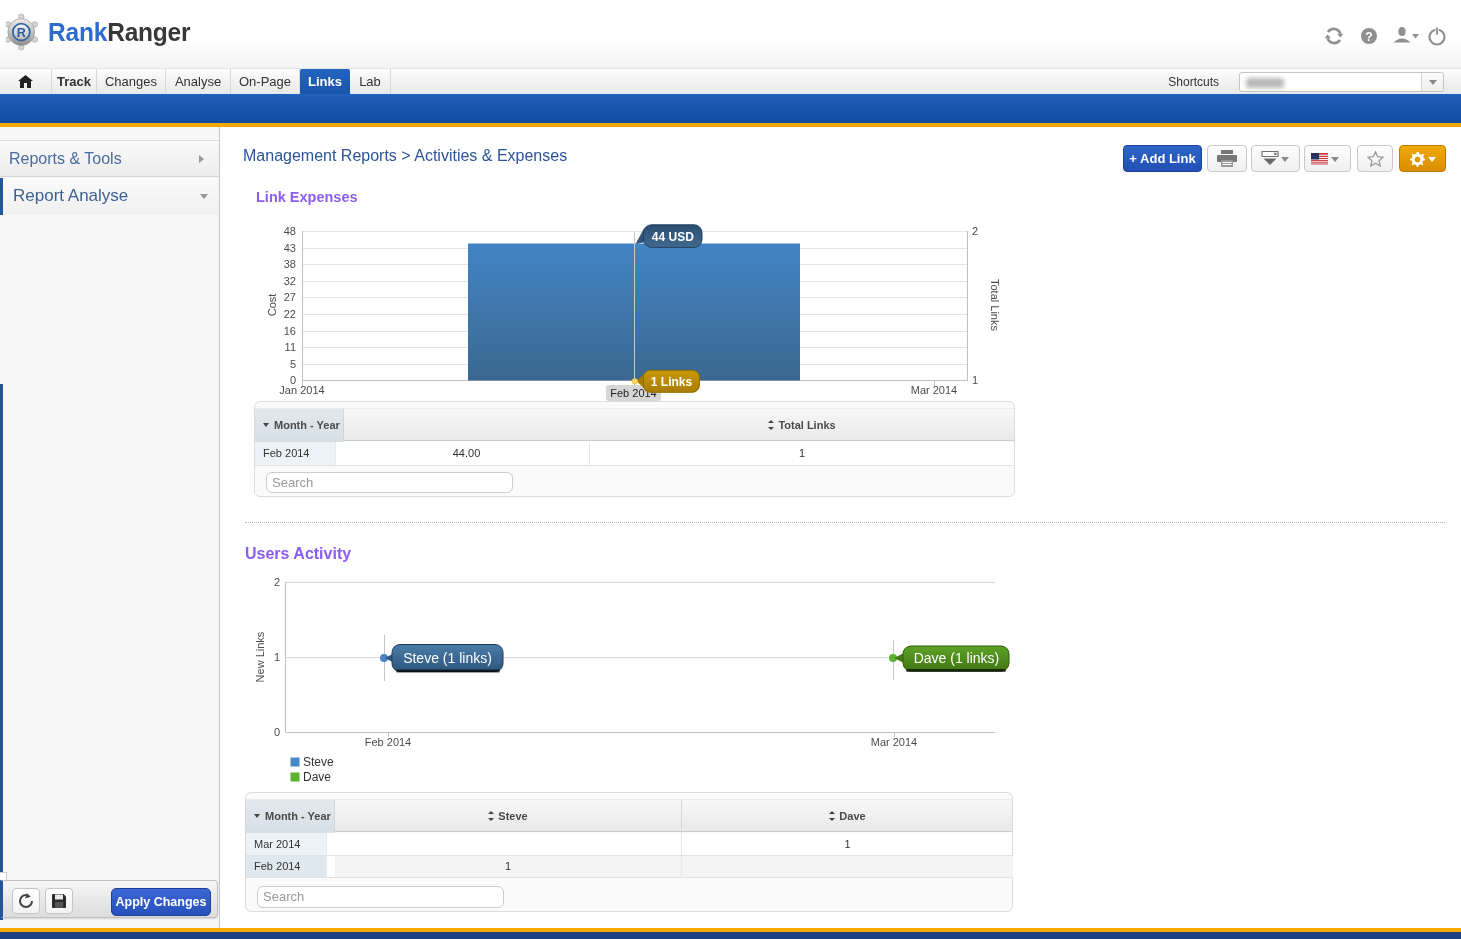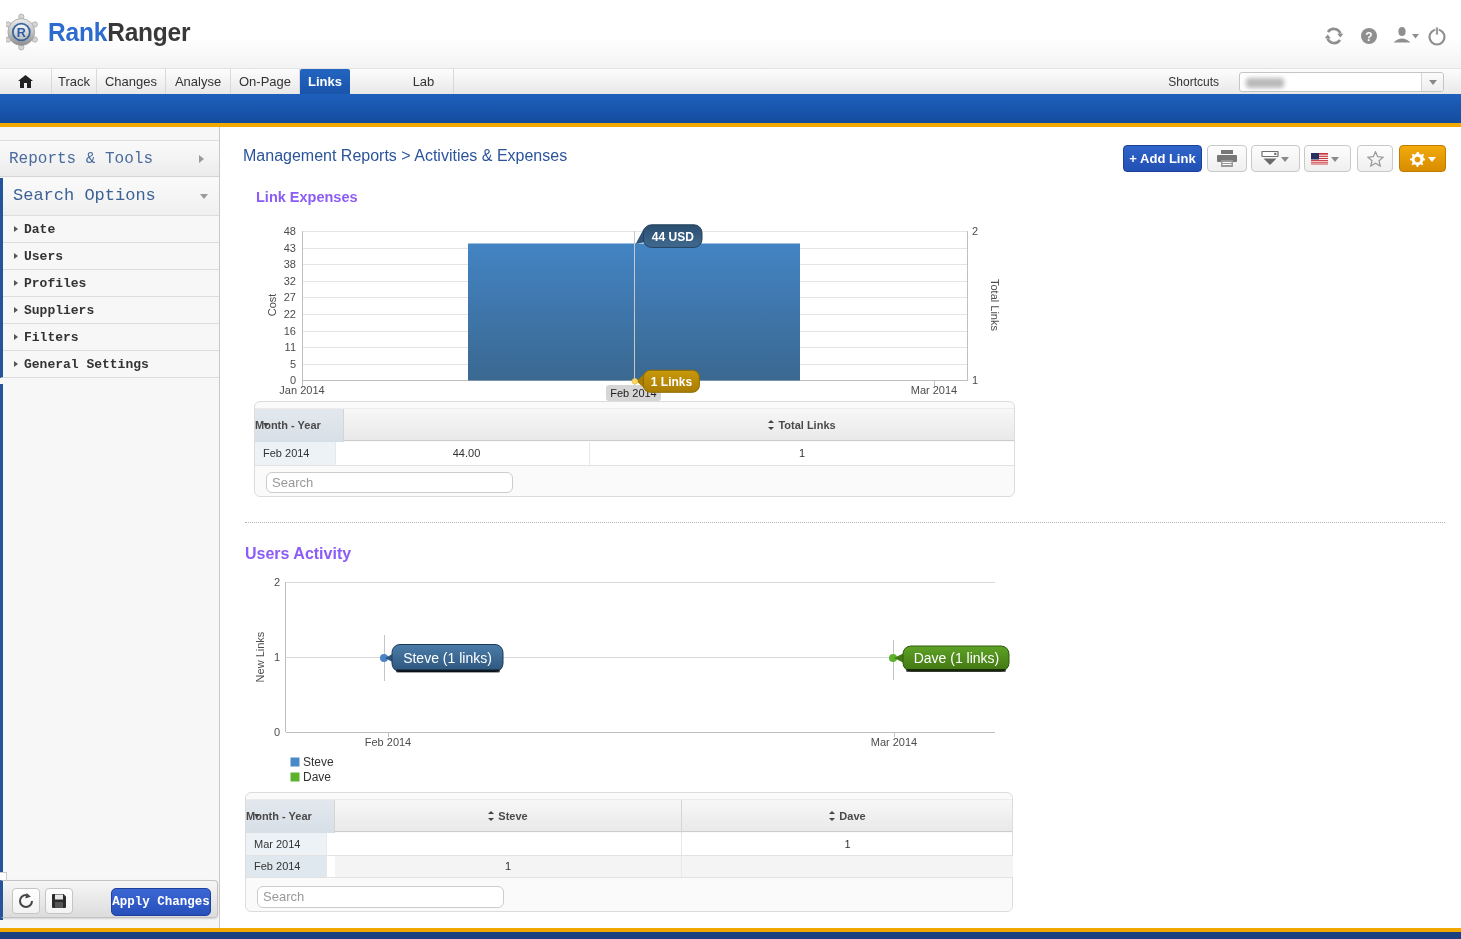--- a/index.html
+++ b/index.html
@@ -21,21 +21,21 @@
 #tab-links { background:linear-gradient(#2365c0,#174fa5); color:#fff; font-weight:bold; height:32px; border-right:none; border-radius:2px 2px 0 0; }
 #shortcuts { position:absolute; right:242px; top:0; height:26px; line-height:26px; font-size:12px; color:#333; }
 #shortsel { position:absolute; right:17px; top:3px; width:205px; height:20px; background:#fff; border:1px solid #c5c5c5; border-radius:3px; }
 #shortsel .blur { position:absolute; left:6px; top:5px; width:38px; height:10px; background:#b9b9b9; border-radius:3px; filter:blur(2px); }
 #shortsel .dd { position:absolute; right:0; top:0; width:22px; height:18px; border-left:1px solid #d5d5d5; background:linear-gradient(#fbfbfb,#eee); border-radius:0 3px 3px 0; }
 #shortsel .dd:after { content:""; position:absolute; left:7px; top:7px; border:4px solid transparent; border-top:5px solid #888; }
 #bluebar { left:0; top:94px; width:1461px; height:29px; background:linear-gradient(#1f60bd,#134c9e); }
 #goldline { left:0; top:123px; width:1461px; height:4px; background:#f3a800; }
 
 
-#sidebar { left:0; top:127px; width:220px; height:802px; background:#f7f7f7; border-right:1px solid #c8c8c8;font-family:Liberation Mono, monospace; }
+#sidebar { left:0; top:127px; width:220px; height:802px; background:#f7f7f7; border-right:1px solid #c8c8c8; }
 #sb-rt { position:absolute; left:0; top:13px; width:219px; height:37px; border-top:1px solid #ddd; border-bottom:1px solid #d5d5d5; background:linear-gradient(#fafafa,#ececec); }
 #sb-rt .t { position:absolute; left:9px; top:9px; font-size:16px; color:#4a6b9d; }
 #sb-rt .arr { position:absolute; right:11px; top:14px; border:4px solid transparent; border-left:5px solid #999; }
 #sb-ro { position:absolute; left:0; top:51px; width:219px; height:37px; border-left:3px solid #24559c; background:linear-gradient(#fafafa,#f0f0f0); }
 #sb-ro .t { position:absolute; left:10px; top:8px; font-size:17px; color:#3c6295; }
 #sb-ro .arr { position:absolute; right:11px; top:16px; border:4px solid transparent; border-top:5px solid #999; }
 #sb-items { position:absolute; left:0; top:88px; width:219px; border-left:3px solid #24559c; border-bottom:1px solid #ddd; }
 .sb-item { position:relative; height:27px; line-height:27px; border-top:1px solid #ddd; font-size:13px; font-weight:bold; color:#333; padding-left:21px; }
 .sb-item:after { content:""; position:absolute; left:11px; top:10px; border:3.5px solid transparent; border-left:4.5px solid #555; }
 #sb-fill { position:absolute; left:0; top:257px; width:219px; height:536px; border-left:3px solid #24559c; }
@@ -54,21 +54,21 @@
 #addlink { left:0; width:79px; background:linear-gradient(#2f64c8,#2250b4); border:1px solid #1c4196; color:#fff; font-weight:bold; font-size:13px; text-align:center; line-height:25px; }
 #gearbtn { left:276px; width:47px; background:linear-gradient(#f2aa0b,#d88c00); border:1px solid #c07c00; }
 
 h2.sect { position:absolute; font-size:15px; font-weight:bold; color:#8b5cf6; }
 
 
 .tbl { position:absolute; background:#fafafa; border:1px solid #dcdcdc; border-radius:6px; }
 .tbl .hdr { position:absolute; left:0; width:100%; height:33px; background:linear-gradient(#f7f7f7,#e9e9e9); border-top:1px solid #ececec; border-bottom:1px solid #ccc; }
 .tbl .hcell { position:absolute; top:0; height:33px; line-height:33px; font-size:11px; font-weight:bold; color:#4a4a4a; border-right:1px solid #d5d5d5; text-align:center; }
 .tbl .hcell.first:before { content:""; position:absolute; left:8px; top:14px; border:3.5px solid transparent; border-top:4.5px solid #444; }
-.tbl .hcell.first { background:linear-gradient(#e2e8ee,#d7dfe6); text-align:left; }
+.tbl .hcell.first { background:linear-gradient(#e2e8ee,#d7dfe6); text-align:left; padding-left:19px; }
 .tbl .row { position:absolute; left:0; width:100%; background:#fff; border-bottom:1px solid #e2e2e2; }
 .tbl .cell { position:absolute; top:0; height:100%; font-size:11px; color:#333; text-align:center; border-right:1px solid #e8e8e8; }
 .tbl .cell.first { background:#edf2f6; text-align:left; padding-left:8px; }
 .search { position:absolute; width:247px; height:21px; border:1px solid #ccc; border-radius:6px; background:#fff; font-size:13px; color:#999; line-height:20px; padding-left:5px; }
 .updown { display:inline-block; position:relative; width:6px; height:10px; margin-right:4px; vertical-align:-1px; }
 .updown:before { content:""; position:absolute; left:0; top:0; border:3px solid transparent; border-bottom:3.5px solid #444; border-top:none; }
 .updown:after { content:""; position:absolute; left:0; bottom:0; border:3px solid transparent; border-top:3.5px solid #444; border-bottom:none; }
 .downtri { display:inline-block; width:0; height:0; border:4px solid transparent; border-top:5px solid #555; margin-right:3px; vertical-align:1px; }
 #dotline { left:245px; top:522px; width:1200px; height:0; border-top:1px dotted #b5b5b5; }
 </style>
@@ -113,52 +113,44 @@
       <circle cx="113" cy="11" r="7.5" fill="none" stroke="#8f8f8f" stroke-width="2.2"></circle>
       <rect x="111.7" y="1" width="2.6" height="8" fill="#8f8f8f" stroke="#fff" stroke-width="0.8"></rect>
     </g>
   </svg>
 </div>
 
 <div id="nav" class="abs">
   <div class="tab first" style="left:0;width:52px;"><svg width="15" height="13" viewBox="0 0 15 13" style="margin-top:6px">
         <path d="M7.5 0 L15 6 H13 V13 H9 V8 H6 V13 H2 V6 H0 Z" fill="#222"></path>
       </svg></div>
-  <div class="tab" style="left:52px;width:45px;">Track</div>
+  <div class="tab" style="left:52px;width:45px;font-weight:bold;">Track</div>
   <div class="tab" style="left:97px;width:69px;">Changes</div>
   <div class="tab" style="left:166px;width:65px;">Analyse</div>
   <div class="tab" style="left:231px;width:69px;text-align:center;">On-Page</div>
   <div class="tab" id="tab-links" style="left:300px;width:50px;">Links</div>
-  <div class="tab" style="left:350px;width:60px;margin-left:44px;">Lab</div>
+  <div class="tab" style="left:350px;width:41px;">Lab</div>
   <div id="shortcuts">Shortcuts</div>
   <div id="shortsel">
       <span class="blur"></span>
       <span class="dd"></span>
     </div>
 </div>
 <div id="bluebar" class="abs"></div>
 <div id="goldline" class="abs"></div>
 
 <div id="sidebar" class="abs">
   <div id="sb-rt">
       <span class="t">Reports &amp; Tools</span>
       <span class="arr"></span>
     </div>
   <div id="sb-ro">
-      <span class="t">Search Options</span>
+      <span class="t">Report Analyse</span>
       <span class="arr"></span>
     </div>
-  <div id="sb-items">
-    <div class="sb-item">Date</div>
-    <div class="sb-item">Users</div>
-    <div class="sb-item">Profiles</div>
-    <div class="sb-item">Suppliers</div>
-    <div class="sb-item">Filters</div>
-    <div class="sb-item">General Settings</div>
-  </div>
   <div id="sb-fill"></div>
   <div id="sb-notch" style="position:absolute;left:0;top:745px;width:7px;height:9px;background:#fdfdfd;border:1px solid #ccc;border-left:none;"></div>
   <div id="sb-toolbar">
     <div class="tbtn" style="left:9px;">
       <svg width="16" height="16" viewBox="0 0 16 16" style="margin:4px 0 0 5px">
           <path d="M8 2 A6 6 0 1 0 14 8" fill="none" stroke="#444" stroke-width="2"></path>
           <path d="M8 0 L13 2.5 L8 5.5 Z" fill="#444" transform="rotate(15 8 2.5)"></path>
         </svg>
     </div>
     <div class="tbtn" style="left:42px;">

